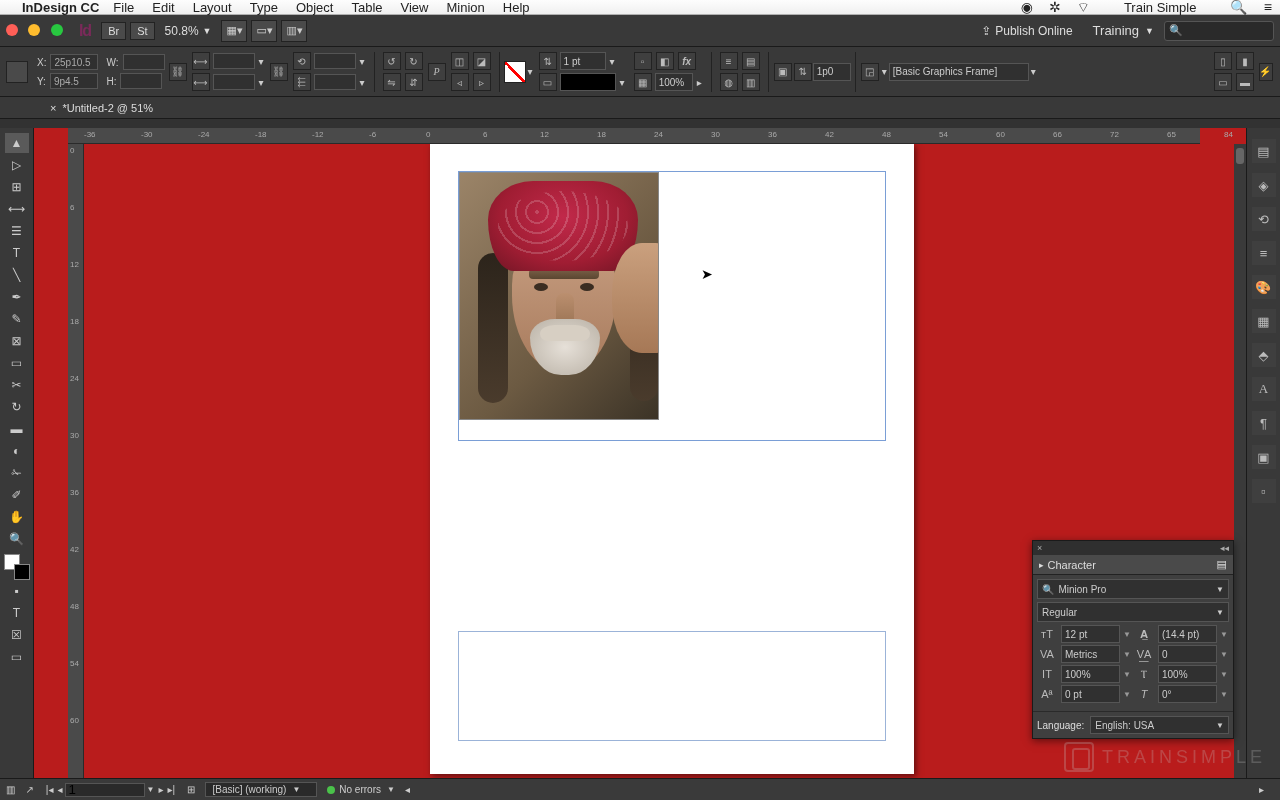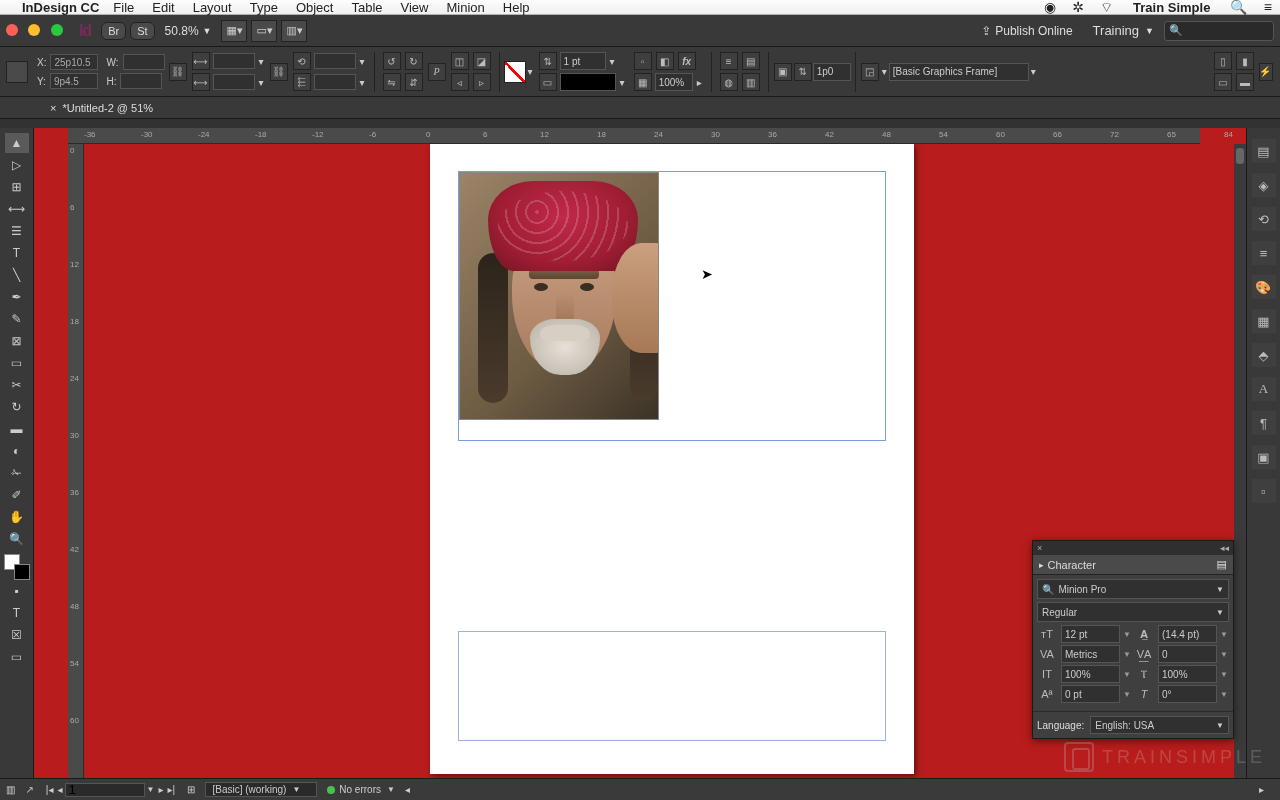--- a/index.html
+++ b/index.html
@@ -5,28 +5,28 @@
 * { margin: 0; padding: 0; box-sizing: border-box; font-family: -apple-system, "Helvetica Neue", Arial, sans-serif; }
 body { background: #323232; width: 1280px; height: 800px; overflow: hidden; position: relative; }
 
 
 .menubar { background: linear-gradient(#fdfdfd,#f0f0f0); height: 15px; display: flex; align-items: center; font-size: 13px; color: #222; border-bottom: 1px solid #b0b0b0;}
 .menubar .apple { font-size: 15px; margin: 0 12px 0 10px; }
 .menubar .appname { font-weight: 600; margin-right: 14px;}
 .menubar .menuitem { margin-right: 18px; }
 .menubar .spacer { flex: 1; }
 .menubar .ricon { margin: 0 8px; font-size: 14px;}
-.menubar .username { margin: 0 12px; font-weight: bold;}
+.menubar .username { margin: 0 26px;}
 
 
 .appbar { background: #393939; height: 32px; display:flex; align-items:center; padding: 0 6px; border-bottom:1px solid #1a1a1a;}
 .trafficlights span { display:inline-block; width:12px;height:12px;border-radius:50%; margin-right:6px;}
 .tl-red{background:#ff5f57;} .tl-yellow{background:#febc2e;} .tl-green{background:#28c840;}
 .appbar .idlogo{ color:#7a2a5a; font-weight:bold; font-size:16px; margin:0 10px; letter-spacing:-1px;}
-.appbar .btn { background:#4a4a4a; border:1px solid #222; color:#ddd; font-size:11px; padding:2px 6px; margin-right:4px; border-radius:6px;}
+.appbar .btn { background:#4a4a4a; border:1px solid #222; color:#ddd; font-size:11px; padding:2px 6px; margin-right:4px; border-radius:0;}
 .appbar .zoom { color:#ddd; font-size:12px; margin:0 6px; display:flex; align-items:center;}
 .appbar .zoom .chev{font-size:9px; margin-left:4px;}
 .appbar .viewbtn { width:26px; height:22px; background:#4a4a4a;border:1px solid #222; margin-left:4px; display:flex;align-items:center;justify-content:center;color:#ccc;font-size:11px;}
 .appbar .spacer{flex:1;}
 .appbar .publish{color:#ddd;font-size:12px;display:flex;align-items:center;margin-right:10px;}
 .appbar .workspace{color:#ddd;font-size:13px;padding:4px 10px;display:flex;align-items:center;}
 .appbar .search{background:#2a2a2a;border:1px solid #555;width:110px;height:20px;border-radius:3px;display:flex;align-items:center;padding:0 4px;color:#888;font-size:11px;}
 
 
 .control { background:#393939; height:50px; border-bottom:1px solid #1a1a1a; display:flex; align-items:center; padding:0 6px; font-size:10px; color:#ccc;}

